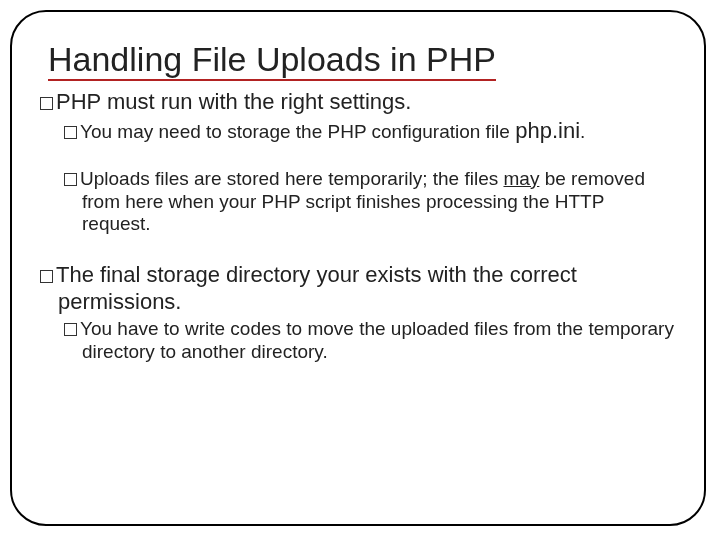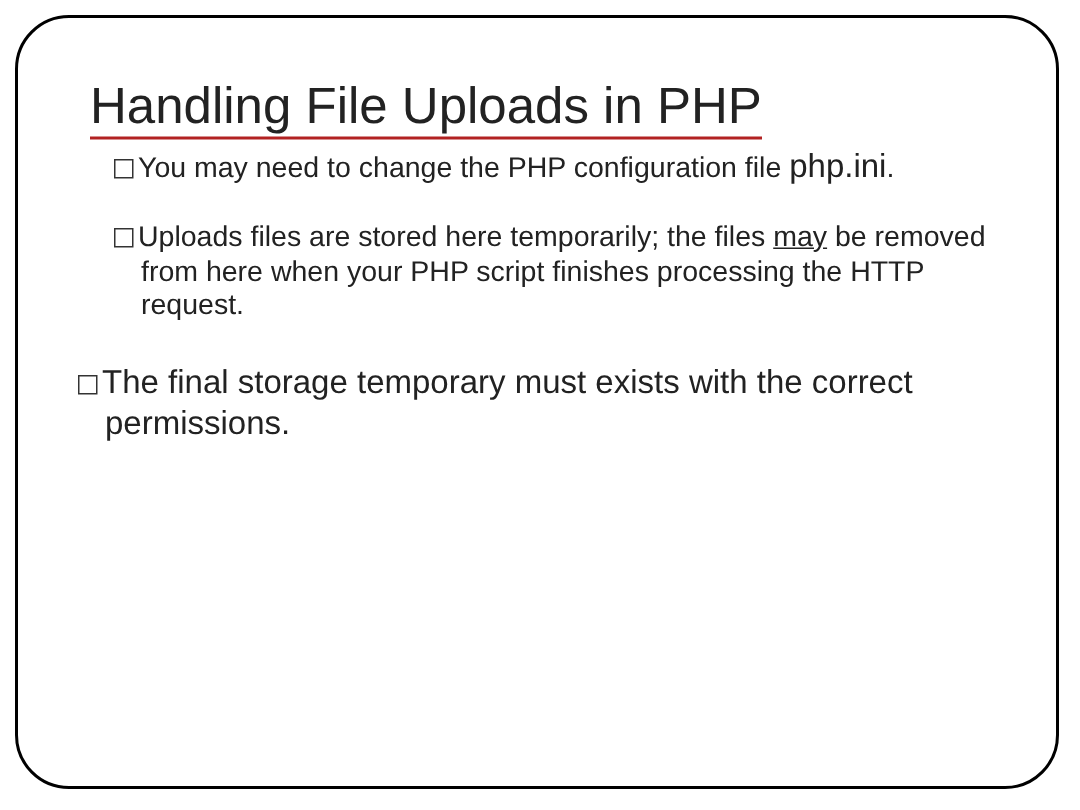--- a/index.html
+++ b/index.html
@@ -13,21 +13,21 @@
     position: relative;
   }
   .frame {
     position: absolute;
     top: 10px;
     left: 10px;
     width: 696px;
     height: 516px;
     border: 2px solid #000;
     border-radius: 36px;
-    padding: 12px;
+    padding: 0;
     box-sizing: border-box;
   }
   .inner {
     padding: 20px 28px 0 28px;
   }
   h1.title {
     font-size: 34px;
     font-weight: normal;
     margin: 8px 0 2px 8px;
     padding: 0;
@@ -67,30 +67,36 @@
   .underline { text-decoration: underline; }
 </style>
 </head>
 <body>
 
 <div class="frame">
  <div class="inner">
 
   <h1 class="title">Handling File Uploads in PHP</h1>
 
+  <div class="lvl1">
+    <span class="box"></span><span>PHP must run with the right settings.</span>
+  </div>
   <div class="lvl2">
-    <span class="box"></span><span>You may need to change the PHP configuration file </span><code class="mono">php.ini</code><span>.</span>
+    <span class="box"></span><span>You may need to storage the PHP configuration file </span><code class="mono">php.ini</code><span>.</span>
   </div>
 
   <div class="spacer"></div>
 
   <div class="lvl2">
     <span class="box"></span><span>Uploads files are stored here temporarily; the files </span><span class="underline">may</span><span> be removed from here when your PHP script finishes processing the HTTP request.</span>
   </div>
 
   <div class="spacer"></div>
 
   <div class="lvl1">
-    <span class="box"></span><span>The final storage temporary must exists with the correct permissions.</span>
+    <span class="box"></span><span>The final storage directory your exists with the correct permissions.</span>
+  </div>
+  <div class="lvl2">
+    <span class="box"></span><span>You have to write codes to move the uploaded files from the temporary directory to another directory.</span>
   </div>
 
  </div>
 </div>
 
 </body></html>

